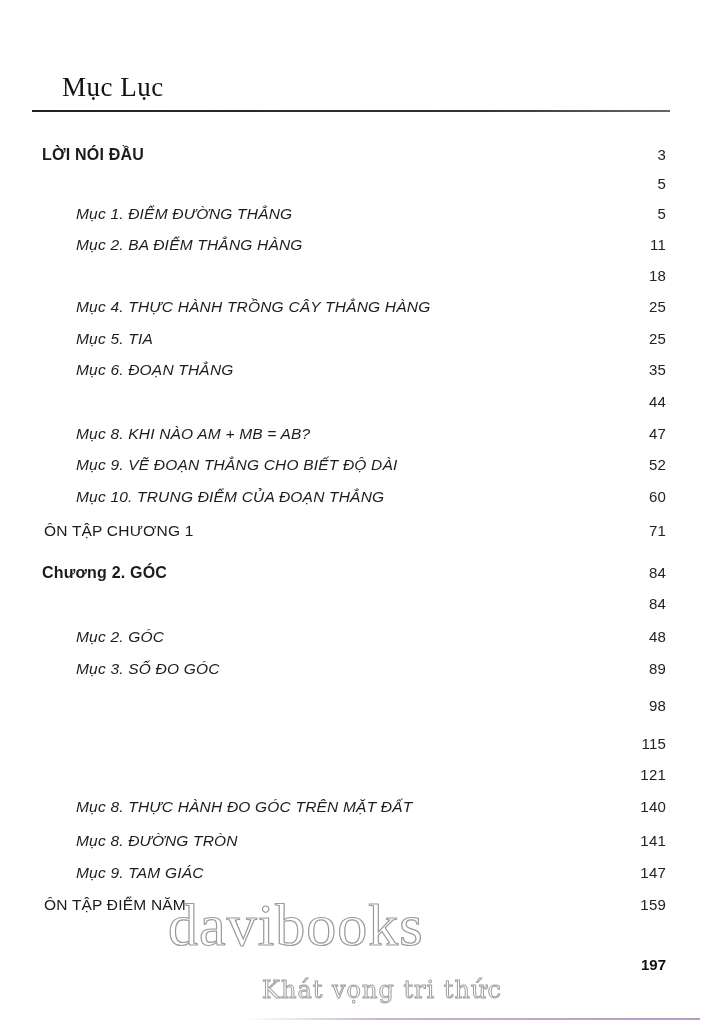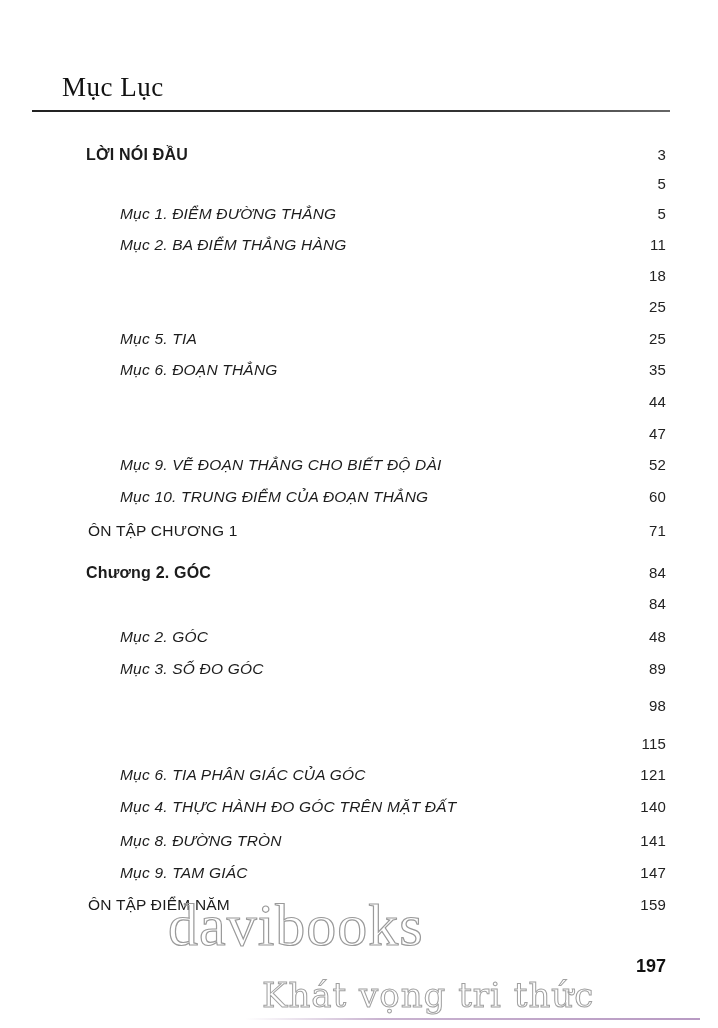--- a/index.html
+++ b/index.html
@@ -15,41 +15,41 @@
     }
     .rule {
       position: absolute; left: 32px; top: 110px; width: 638px; height: 2px;
       background: linear-gradient(to right, #222 0%, #333 70%, #666 100%);
     }
     .toc { position: absolute; left: 0; top: 0; width: 718px; }
     .row {
       position: absolute; left: 0; width: 718px; height: 24px;
       font-size: 15.5px; letter-spacing: 0.2px; color: #1c1c1c;
     }
-    .row .label { position: absolute; white-space: nowrap; margin-left: 44px; }
+    .row .label { position: absolute; white-space: nowrap; }
     .row .page { position: absolute; right: 52px; text-align: right; font-size: 15px; color: #222; }
     .row.h .label { left: 42px; font-weight: bold; font-size: 16px; }
     .row.s .label { left: 76px; font-style: italic; }
     .row.r .label { left: 44px; }
     .over { position: relative; display: inline-block; padding: 0 1px; }
     .over::before {
       content: ""; position: absolute; left: 1px; right: 1px; top: -5px; height: 6px;
       border-top: 1.3px solid #222; border-radius: 50% 50% 0 0 / 100% 100% 0 0;
     }
     .folio {
-      position: absolute; right: 52px; top: 956px; font-weight: bold; font-size: 18px; color: #111;
+      position: absolute; right: 52px; top: 956px; font-weight: bold; font-size: 15px; color: #111;
     }
     .wm-main {
       position: absolute; left: 168px; top: 895px;
       font-family: Liberation Serif, serif; font-size: 60px; letter-spacing: 1px;
       color: transparent; -webkit-text-stroke: 1.2px #9a9a9a; line-height: 1;
     }
     .wm-sub {
       position: absolute; left: 262px; top: 978px;
-      font-family: "DejaVu Serif", serif; font-size: 34px; letter-spacing: 1px;
+      font-family: "DejaVu Serif", serif; font-size: 24px; letter-spacing: 1px;
       color: transparent; -webkit-text-stroke: 1px #a0a0a0; line-height: 1;
     }
     .bottom-line {
       position: absolute; left: 245px; top: 1018px; width: 455px; height: 2px;
       background: linear-gradient(to right, rgba(190,160,200,0) 0%, #c9b3d0 30%, #b89ac3 100%);
     }
   </style>
 </head>
 <body>
 
@@ -69,34 +69,36 @@
     <span class="page">5</span>
   </div>
   <div class="row s" style="top:236px">
     <span class="label">Mục 2. BA ĐIỂM THẲNG HÀNG</span>
     <span class="page">11</span>
   </div>
   <div class="row s" style="top:267px">
     <span class="page">18</span>
   </div>
   <div class="row s" style="top:298px">
+    <span class="label">Mục 4. THỰC HÀNH TRỒNG CÂY THẲNG HÀNG</span>
     <span class="page">25</span>
   </div>
   <div class="row s" style="top:330px">
     <span class="label">Mục 5. TIA</span>
     <span class="page">25</span>
   </div>
   <div class="row s" style="top:361px">
     <span class="label">Mục 6. ĐOẠN THẲNG</span>
     <span class="page">35</span>
   </div>
   <div class="row s" style="top:393px">
     <span class="page">44</span>
   </div>
   <div class="row s" style="top:425px">
+    <span class="label">Mục 8. KHI NÀO AM + MB = AB?</span>
     <span class="page">47</span>
   </div>
   <div class="row s" style="top:456px">
     <span class="label">Mục 9. VẼ ĐOẠN THẲNG CHO BIẾT ĐỘ DÀI</span>
     <span class="page">52</span>
   </div>
   <div class="row s" style="top:488px">
     <span class="label">Mục 10. TRUNG ĐIỂM CỦA ĐOẠN THẲNG</span>
     <span class="page">60</span>
   </div>
@@ -119,25 +121,24 @@
     <span class="label">Mục 3. SỐ ĐO GÓC</span>
     <span class="page">89</span>
   </div>
   <div class="row s" style="top:697px">
     <span class="page">98</span>
   </div>
   <div class="row s" style="top:735px">
     <span class="page">115</span>
   </div>
   <div class="row s" style="top:766px">
-    <span class="label">Mục 6. TIA PHÂN GIÁC CỦA GÓC</span>
     <span class="page">121</span>
   </div>
   <div class="row s" style="top:798px">
-    <span class="label">Mục 4. THỰC HÀNH ĐO GÓC TRÊN MẶT ĐẤT</span>
+    <span class="label">Mục 8. THỰC HÀNH ĐO GÓC TRÊN MẶT ĐẤT</span>
     <span class="page">140</span>
   </div>
   <div class="row s" style="top:832px">
     <span class="label">Mục 8. ĐƯỜNG TRÒN</span>
     <span class="page">141</span>
   </div>
   <div class="row s" style="top:864px">
     <span class="label">Mục 9. TAM GIÁC</span>
     <span class="page">147</span>
   </div>

